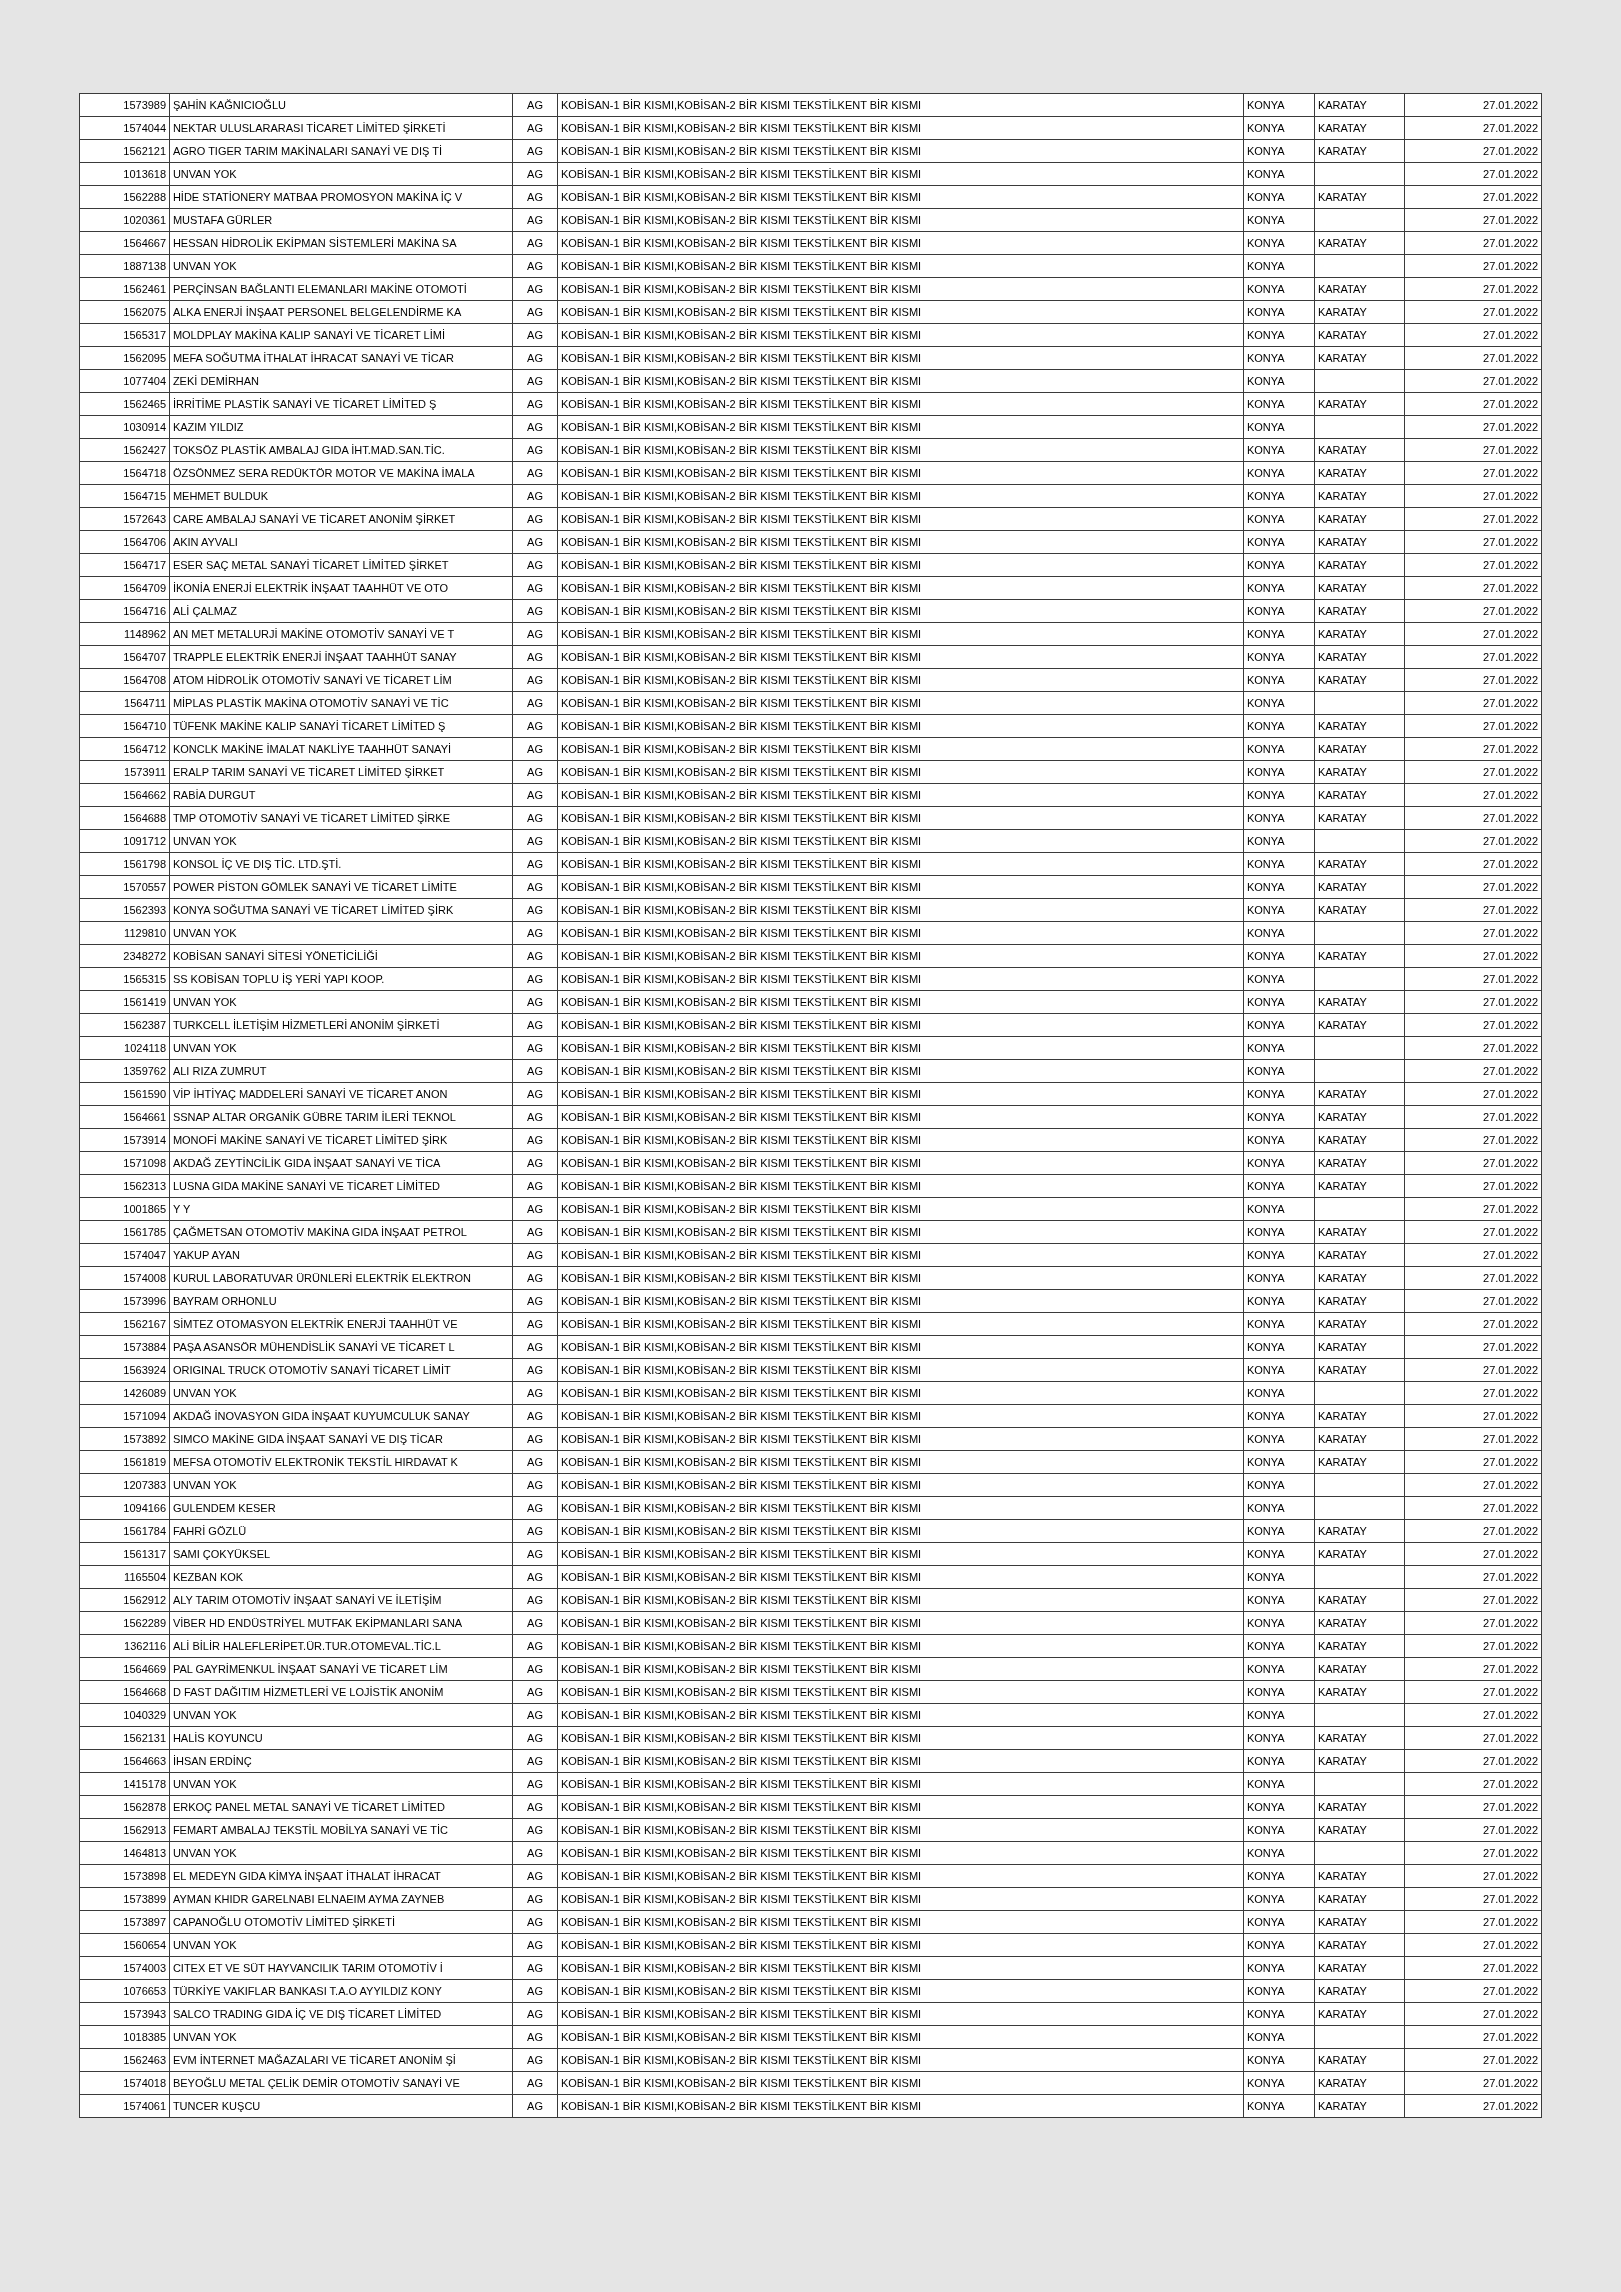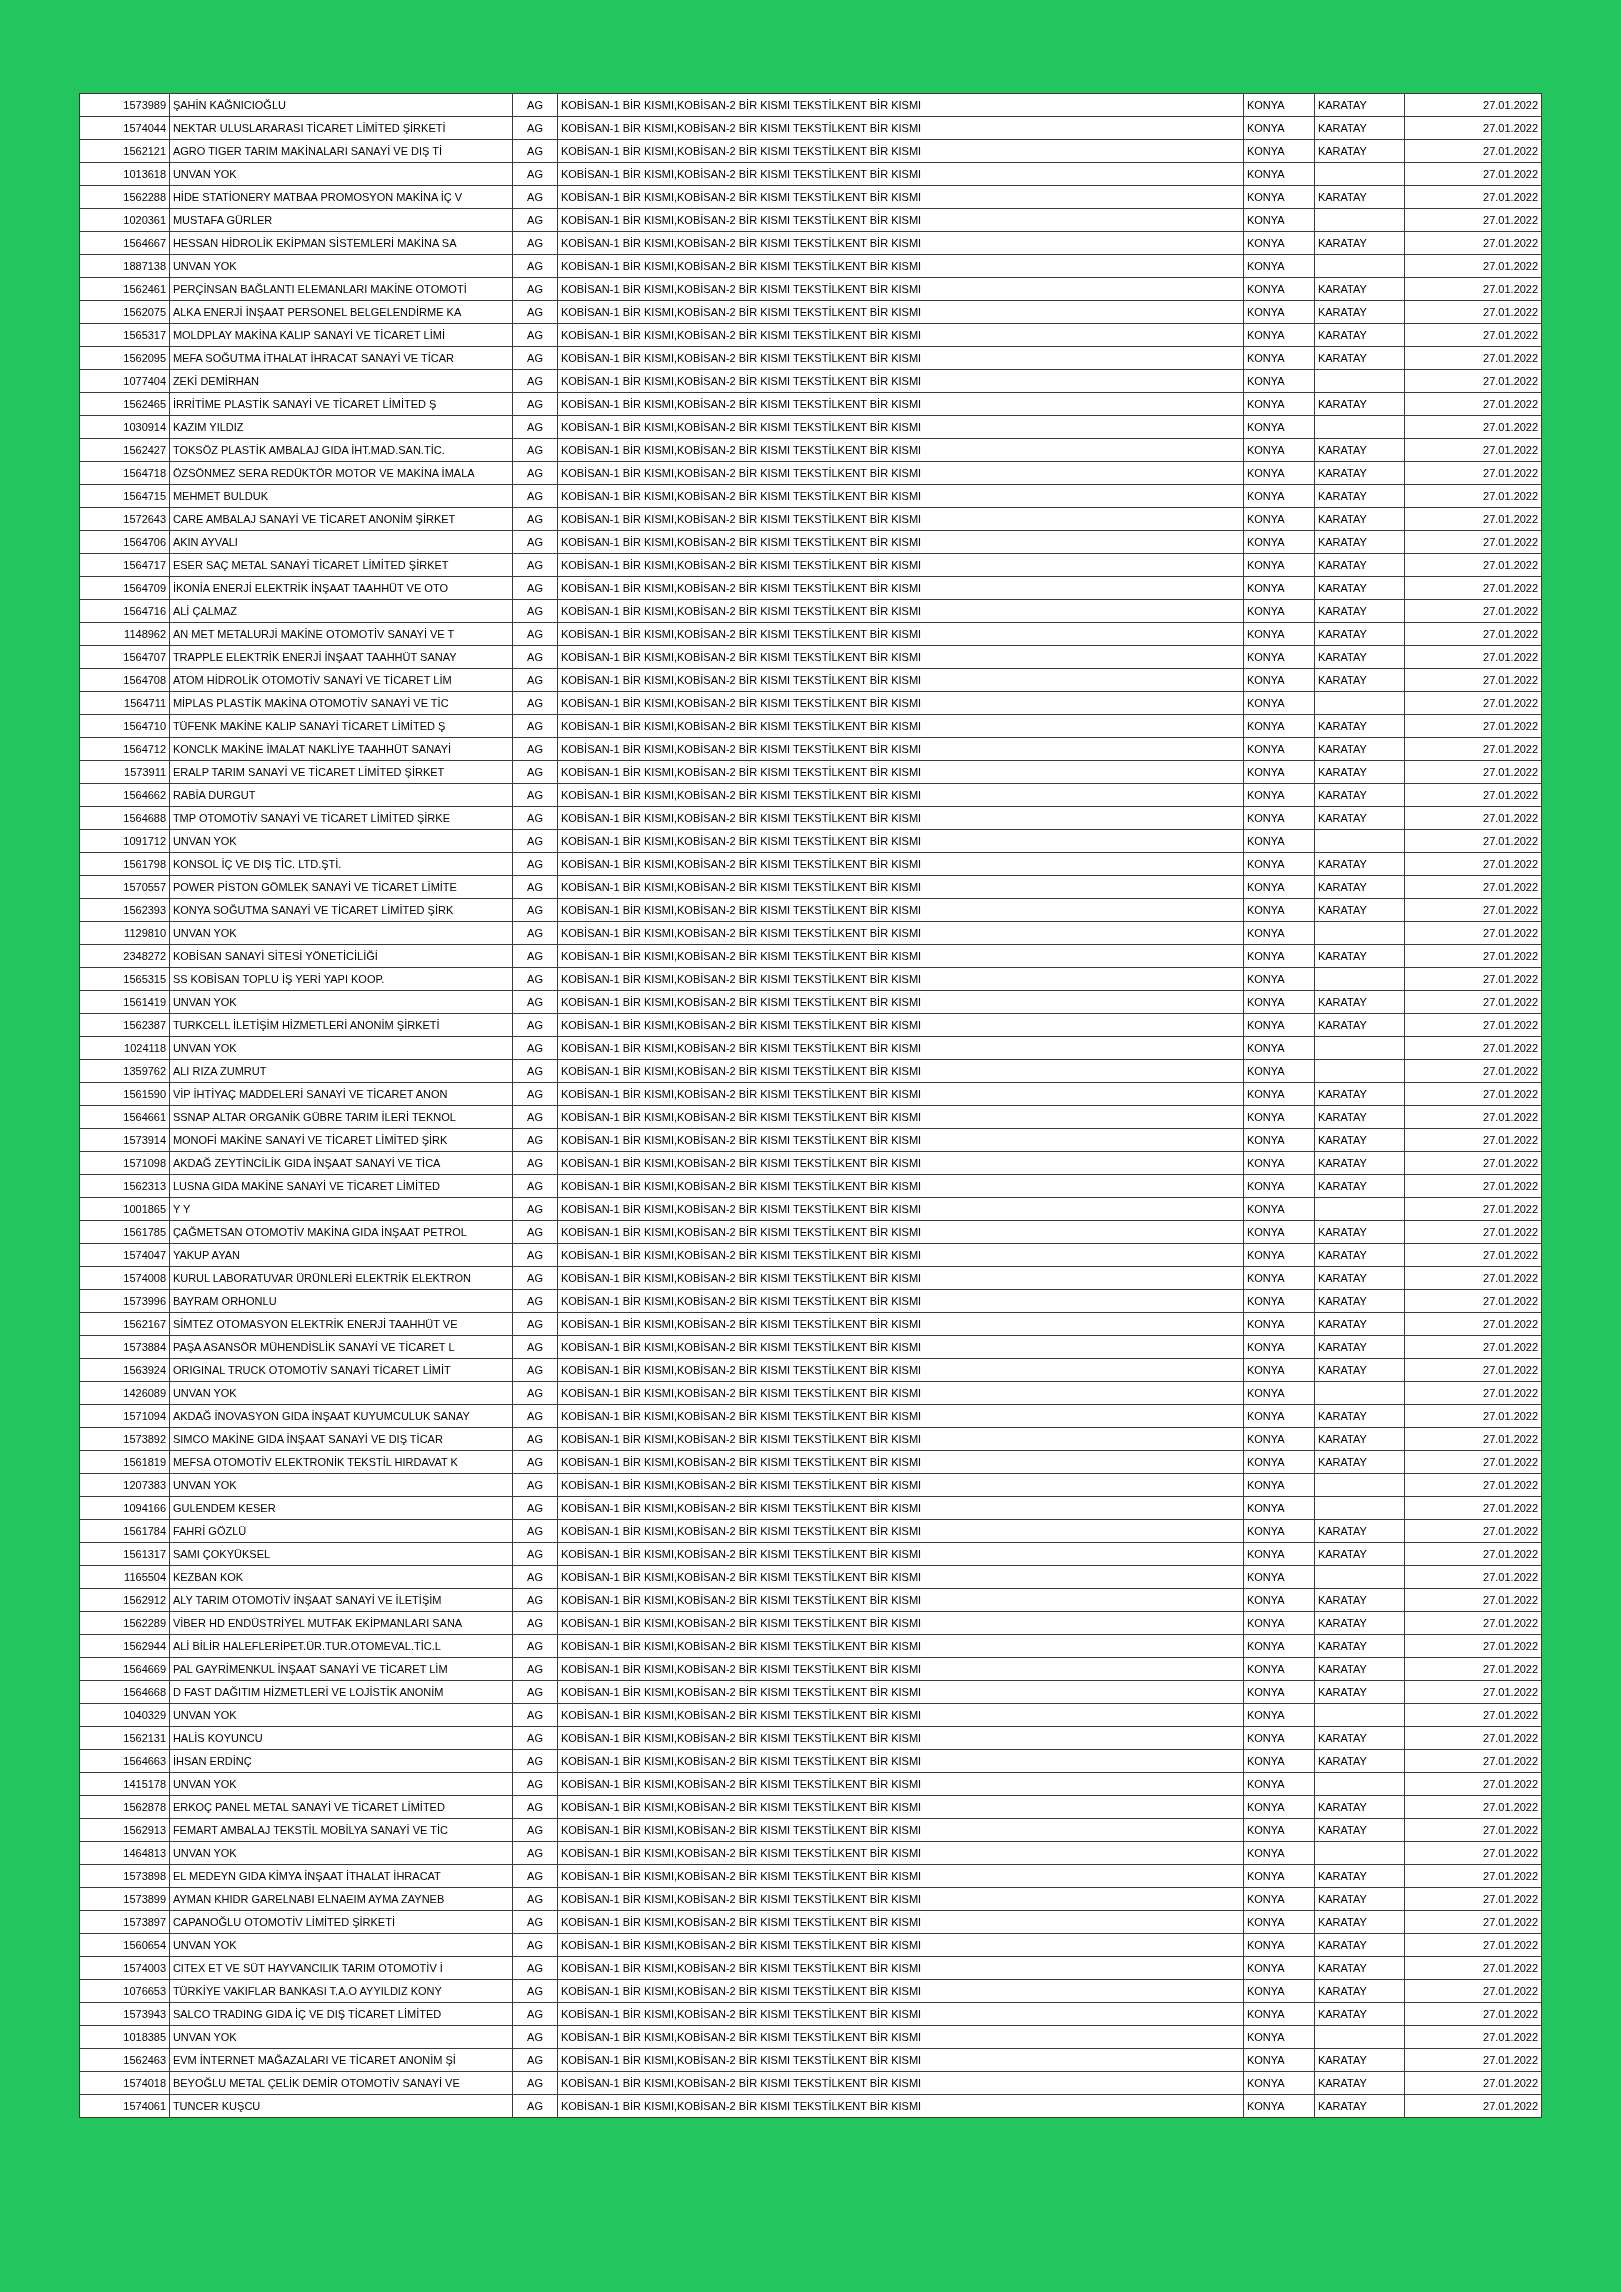--- a/index.html
+++ b/index.html
@@ -13,21 +13,21 @@
     height: 2293px;
     font-family: "Liberation Sans", sans-serif;
     -webkit-font-smoothing: antialiased;
   }
   .page {
     position: relative;
     width: 1621px;
     height: 2293px;
     box-sizing: border-box;
     padding: 93px 0 0 0;
-    background: #22c55e;
+    background: #e5e5e5;
   }
   table.data-table {
     border-collapse: collapse;
     margin: 0 auto;
     table-layout: fixed;
     width: 1462px;
     font-size: 11px;
     line-height: 1.0;
     color: #000000;
   }
@@ -668,21 +668,21 @@
         <tr>
           <td class="id">1562289</td>
           <td class="name">VİBER HD ENDÜSTRİYEL MUTFAK EKİPMANLARI SANA</td>
           <td class="ag">AG</td>
           <td class="desc">KOBİSAN-1 BİR KISMI,KOBİSAN-2 BİR KISMI TEKSTİLKENT BİR KISMI</td>
           <td class="prov">KONYA</td>
           <td class="dist">KARATAY</td>
           <td class="date">27.01.2022</td>
         </tr>
         <tr>
-          <td class="id">1562944</td>
+          <td class="id">1362116</td>
           <td class="name">ALİ BİLİR HALEFLERİPET.ÜR.TUR.OTOMEVAL.TİC.L</td>
           <td class="ag">AG</td>
           <td class="desc">KOBİSAN-1 BİR KISMI,KOBİSAN-2 BİR KISMI TEKSTİLKENT BİR KISMI</td>
           <td class="prov">KONYA</td>
           <td class="dist">KARATAY</td>
           <td class="date">27.01.2022</td>
         </tr>
         <tr>
           <td class="id">1564669</td>
           <td class="name">PAL GAYRİMENKUL İNŞAAT SANAYİ VE TİCARET LİM</td>

